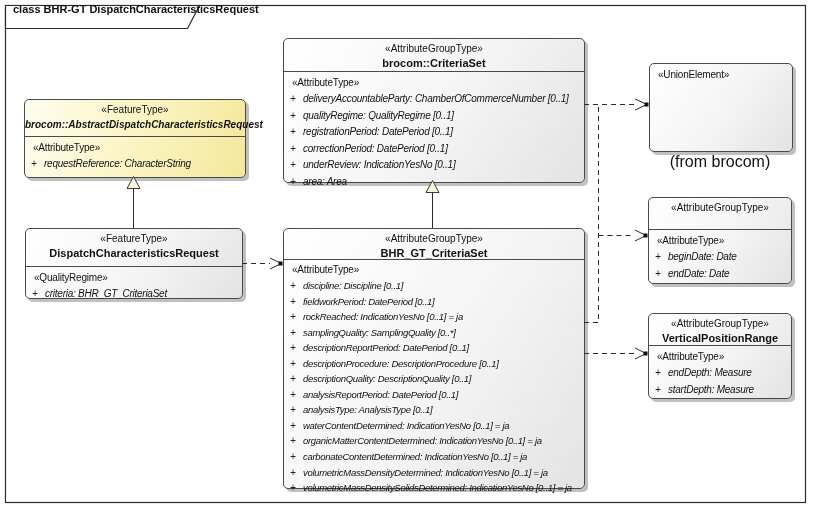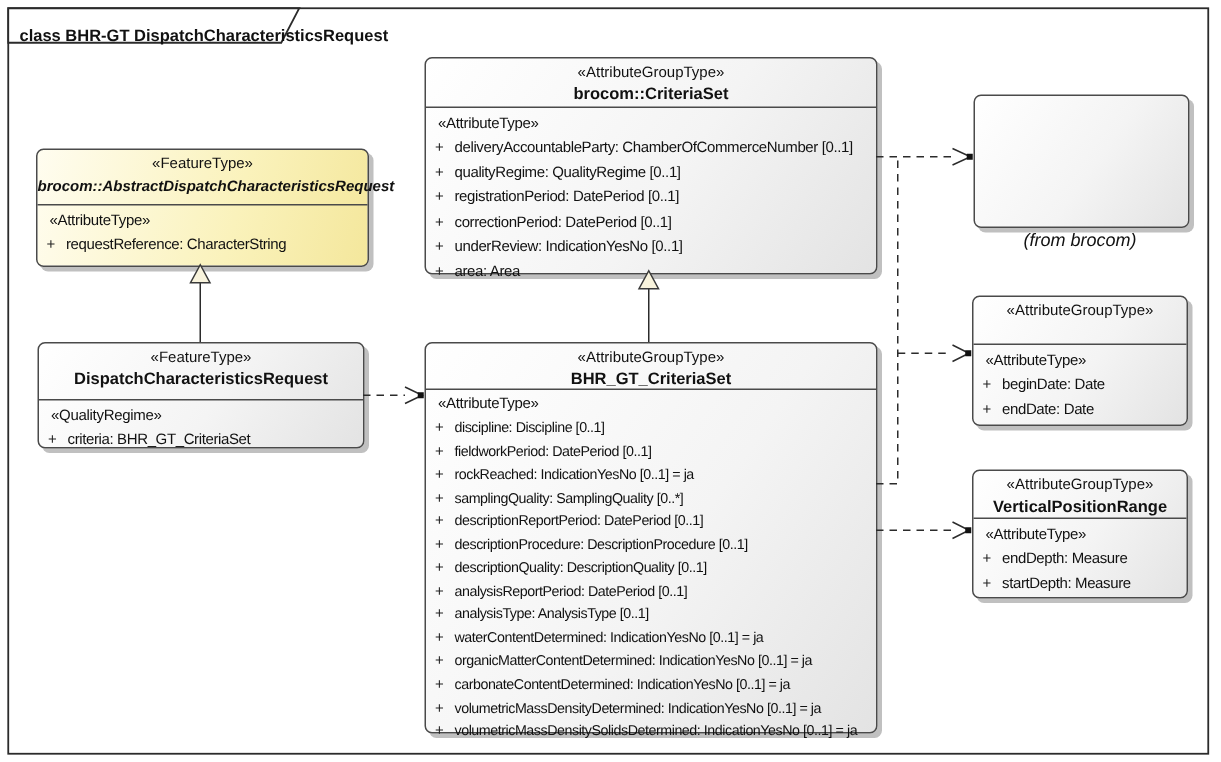--- a/index.html
+++ b/index.html
@@ -8,29 +8,29 @@
   .uml-box{position:absolute;border:1px solid #4a4a4a;border-radius:5px;
            background:linear-gradient(125deg,#ffffff 0%,#f4f4f4 55%,#e3e3e3 100%);
            box-shadow:3px 3px 0 #c0c0c0;z-index:1;}
   .uml-box.yellow{background:linear-gradient(105deg,#fffdf0 0%,#faf2bb 60%,#f4e79c 100%);}
   .hdr{text-align:center;border-bottom:1px solid #4a4a4a;padding-top:3px;}
   .stereo{font-size:10px;line-height:14px;}
   .bname{font-size:11px;font-weight:bold;line-height:15px;}
   .bname.it{font-style:italic;font-size:10px;}
   .bbody{padding:3px 2px 0 6px;}
   .sect{font-size:10px;line-height:15px;padding-left:2px;letter-spacing:-0.2px;}
-  .attr-row{white-space:nowrap;line-height:14.6px;}
+  .attr-row{white-space:nowrap;line-height:14.6px;font-style:italic;}
   .vis{display:inline-block;width:13px;font-size:10px;color:#222;}
   .atext{font-size:10px;letter-spacing:-0.25px;}
   #box-bhr .attr-row{line-height:13.55px;}
   #box-bhr .atext{font-size:9.5px;letter-spacing:-0.3px;}
   #box-bhr .sect{line-height:14px;}
-  .note{position:absolute;font-size:12px;font-style:italic;text-align:center;z-index:1;}
+  .note{position:absolute;font-size:16px;text-align:center;z-index:1;}
   .overlay{position:absolute;left:0;top:0;z-index:2;pointer-events:none;}
-  .diagram-title{position:absolute;left:13px;top:18px;font-size:11px;font-weight:bold;z-index:3;}
+  .diagram-title{position:absolute;left:13px;top:3px;font-size:11px;font-weight:bold;z-index:3;}
 </style>
 </head>
 <body>
 
 <div class="canvas">
 
   <div class="uml-box yellow" id="box-abstract" style="left:24px;top:99px;width:220px;height:77px;">
     <div class="hdr" style="height:33px;">
       <div class="stereo">«FeatureType»</div>
       <div class="bname it">brocom::AbstractDispatchCharacteristicsRequest</div>
@@ -99,20 +99,21 @@
           <div class="attr-row"><span class="vis">+</span><span class="atext">organicMatterContentDetermined: IndicationYesNo [0..1] = ja</span></div>
           <div class="attr-row"><span class="vis">+</span><span class="atext">carbonateContentDetermined: IndicationYesNo [0..1] = ja</span></div>
           <div class="attr-row"><span class="vis">+</span><span class="atext">volumetricMassDensityDetermined: IndicationYesNo [0..1] = ja</span></div>
           <div class="attr-row"><span class="vis">+</span><span class="atext">volumetricMassDensitySolidsDetermined: IndicationYesNo [0..1] = ja</span></div>
         </div>
     </div>
   </div>
 
   <div class="uml-box" id="box-area" style="left:649px;top:63px;width:142px;height:87px;">
     <div class="bbody">
+      <div class="sect">«UnionElement»</div>
     </div>
   </div>
   <div class="note" style="left:649px;top:153px;width:142px;">(from brocom)</div>
 
   <div class="uml-box" id="box-dateperiod" style="left:648px;top:197px;width:142px;height:85px;">
     <div class="hdr" style="height:28px;">
       <div class="stereo">«AttributeGroupType»</div>
     </div>
     <div class="bbody">
       <div class="sect">«AttributeType»</div>

